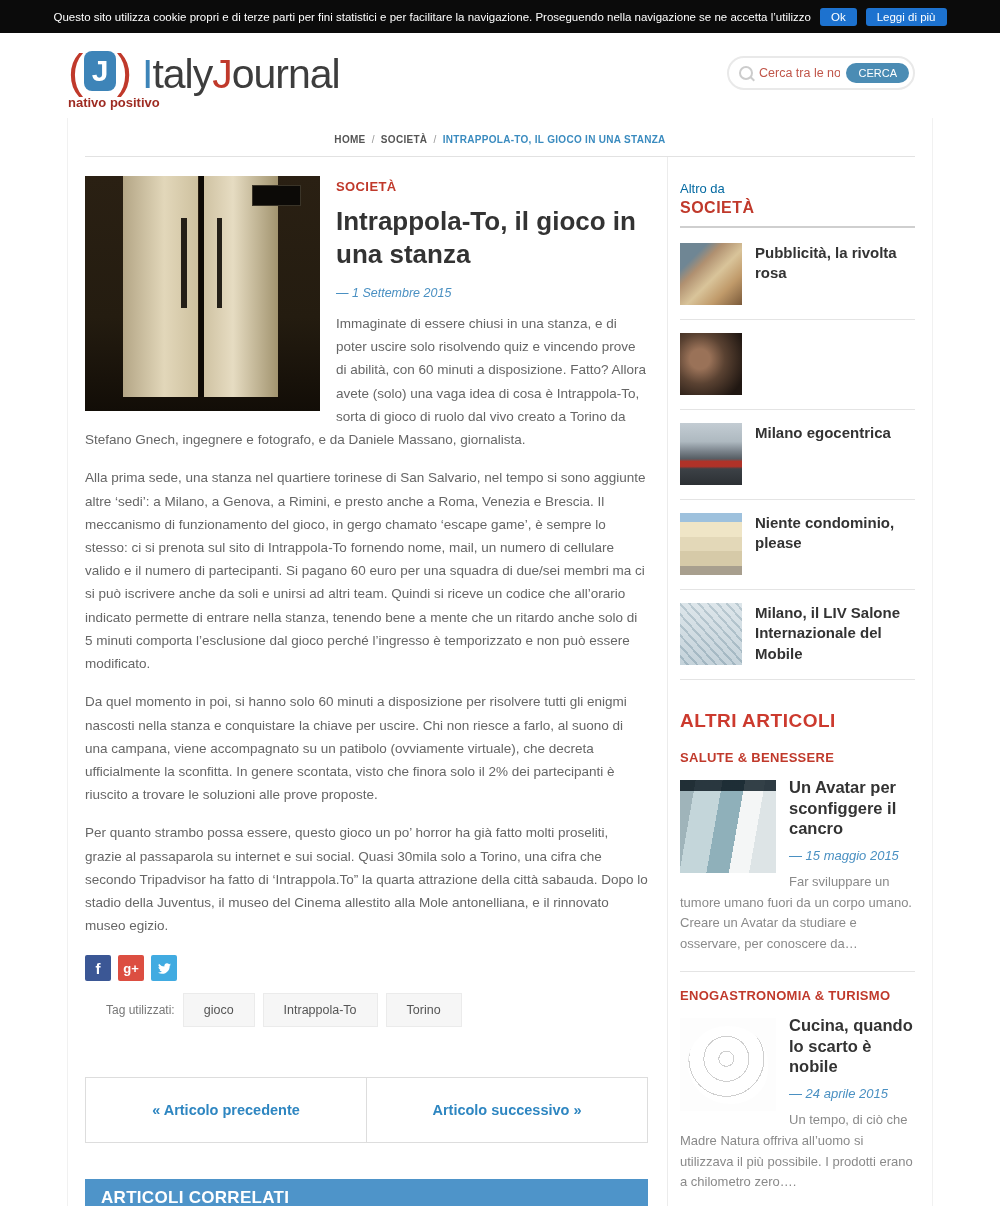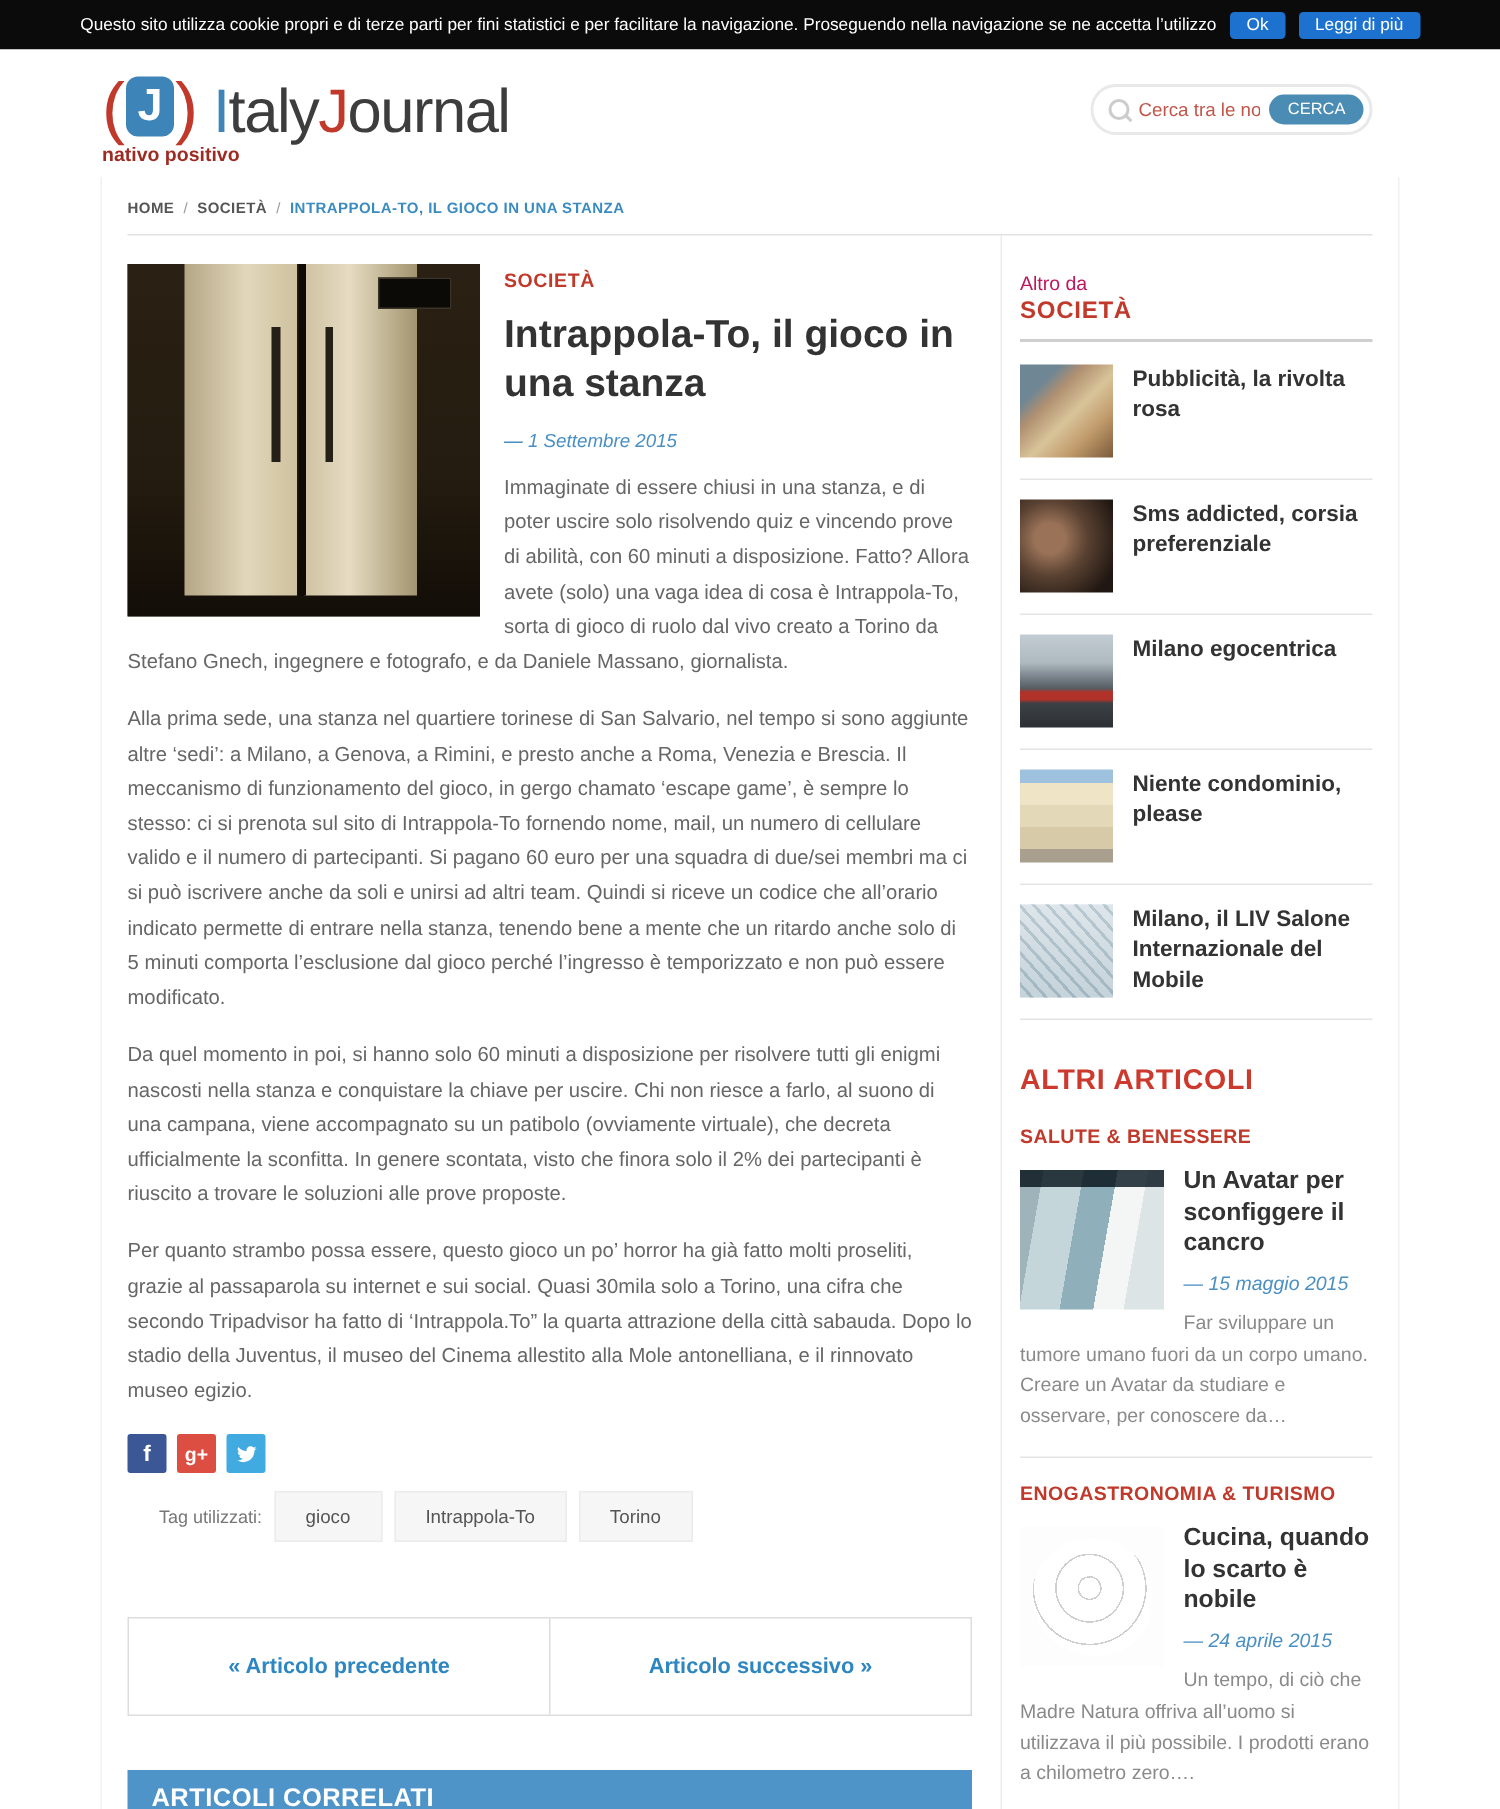--- a/index.html
+++ b/index.html
@@ -19,21 +19,21 @@
   .logo-text .red{color:var(--accent-red,#a93226);}
   .tagline{position:absolute;left:68px;top:62px;color:#9e2b22;font-weight:bold;font-size:13px;}
   .search-wrap{position:absolute;right:85px;top:23px;width:170px;height:24px;border:2px solid #e9e9e9;border-radius:20px;background:#fff;display:flex;align-items:center;padding:3px 4px 3px 10px;}
   .search-icon{width:10px;height:10px;border:2px solid #ccc;border-radius:50%;position:relative;flex:none;}
   .search-icon::after{content:"";position:absolute;width:5px;height:2px;background:#ccc;transform:rotate(45deg);left:9px;top:10px;}
   .search-input{border:none;outline:none;flex:1;min-width:0;font-size:12.5px;color:#c0564a;padding:0 6px;font-family:inherit;}
   .search-input::placeholder{color:#c0564a;opacity:1;}
   .search-btn{background:var(--steel-blue,#4b8cb4);color:#fff;border:none;border-radius:12px;font-size:11px;padding:4px 12px;cursor:pointer;font-family:inherit;}
   
   .page{width:864px;margin:0 auto;border-left:1px solid #f1f1f1;border-right:1px solid #f1f1f1;background:#fff;}
-  .breadcrumb{padding:16px 17px 11px;font-size:10px;letter-spacing:.3px;color:#555;font-weight:bold;}
+  .breadcrumb{padding:16px 17px 11px;font-size:10px;letter-spacing:.3px;color:#555;font-weight:bold;text-align:center;}
   .breadcrumb .sep{color:#999;font-weight:normal;margin:0 3px;}
   .breadcrumb .active{color:var(--link-blue,#3a8bbf);}
   .breadcrumb-hr{border:none;border-top:1px solid #e2e2e2;margin:0 17px;}
   .layout{display:flex;padding:0 17px;}
   .main-col{width:563px;padding-right:19px;border-right:1px solid #ececec;}
   .side-col{width:235px;margin-left:12px;}
   
   .feature-img{float:left;width:235px;height:235px;margin:19px 16px 10px 0;background:#1b140b;position:relative;overflow:hidden;}
   .feature-img .wall{position:absolute;inset:0;background:linear-gradient(180deg,#2a2013 0%,#241c10 60%,#120d07 100%);}
   .feature-img .door-l{position:absolute;left:16%;top:0;width:32%;height:94%;background:linear-gradient(90deg,#b4a686 0%,#e2d7ba 55%,#cec19f 100%);}
@@ -56,21 +56,21 @@
   .tags-row{display:flex;align-items:center;gap:8px;margin:8px 0 0;}
   .tags-label{font-size:12px;color:#777;margin-left:21px;}
   .tag{background:#f6f6f6;border:1px solid #ebebeb;color:#555;font-size:12.5px;padding:9px 20px;cursor:pointer;}
   
   .prevnext{display:flex;border:1px solid #ddd;margin-top:50px;}
   .prevnext .cell{flex:1;text-align:center;padding:24px 10px;color:#2e86c1;font-weight:bold;font-size:14.5px;cursor:pointer;}
   .prevnext .cell:first-child{border-right:1px solid #ddd;}
   
   .related-bar{background:var(--bar-blue,#4e94c9);color:#fff;font-weight:bold;font-size:17px;letter-spacing:.3px;padding:9px 16px;margin-top:36px;}
   
-  .altro-label{font-size:13px;color:#be185d;margin-top:24px;}
+  .altro-label{font-size:13px;color:#0369a1;margin-top:24px;}
   .altro-cat{font-size:16px;color:var(--accent-red,#c0392b);font-weight:bold;letter-spacing:.5px;margin:3px 0 9px;}
   .altro-hr{border:none;border-top:2px solid #cfcfcf;margin:0 0 2px;}
   .side-item{display:flex;gap:13px;padding:13px 0 14px;border-bottom:1px solid #e4e4e4;}
   .side-thumb{width:62px;height:62px;flex:none;cursor:pointer;}
   .side-title{font-size:15px;font-weight:bold;color:#333;line-height:1.35;cursor:pointer;}
   .thumb-pubblicita{background:linear-gradient(135deg,#6f8694 0 22%,#b09070 35%,#d9c49a 55%,#c09a6a 75%,#7a5a3a 100%);}
   .thumb-sms{background:radial-gradient(circle at 32% 42%,#9a7258 0 18%,#5a4232 45%,#201712 85%);}
   .thumb-milano{background:linear-gradient(180deg,#c3ccd3 0%,#aeb9c0 30%,#79828a 46%,#565d63 58%,#b03228 62%,#b03228 70%,#3c4146 74%,#2c3034 100%);}
   .thumb-salone{background:linear-gradient(180deg,rgba(226,234,238,.55),rgba(180,198,208,.55)),repeating-linear-gradient(48deg,#d8e1e6 0 5px,#8aa2ae 5px 7px);}
   .thumb-condominio{background:linear-gradient(180deg,#9ec1dd 0 14%,#efe5c6 14% 38%,#e3d8b8 38% 62%,#d6caa8 62% 86%,#a89f8e 86%);}
@@ -179,21 +179,20 @@
       <div class="altro-label">Altro da</div>
       <div class="altro-cat">SOCIETÀ</div>
       <hr class="altro-hr">
 
       <div class="side-item">
         <div class="side-thumb thumb-pubblicita"></div>
         <div class="side-title">Pubblicità, la rivolta rosa</div>
       </div>
       <div class="side-item">
         <div class="side-thumb thumb-sms"></div>
-        <div class="side-title">Sms addicted, corsia preferenziale</div>
       </div>
       <div class="side-item">
         <div class="side-thumb thumb-milano"></div>
         <div class="side-title">Milano egocentrica</div>
       </div>
       <div class="side-item">
         <div class="side-thumb thumb-condominio"></div>
         <div class="side-title">Niente condominio, please</div>
       </div>
       <div class="side-item">

